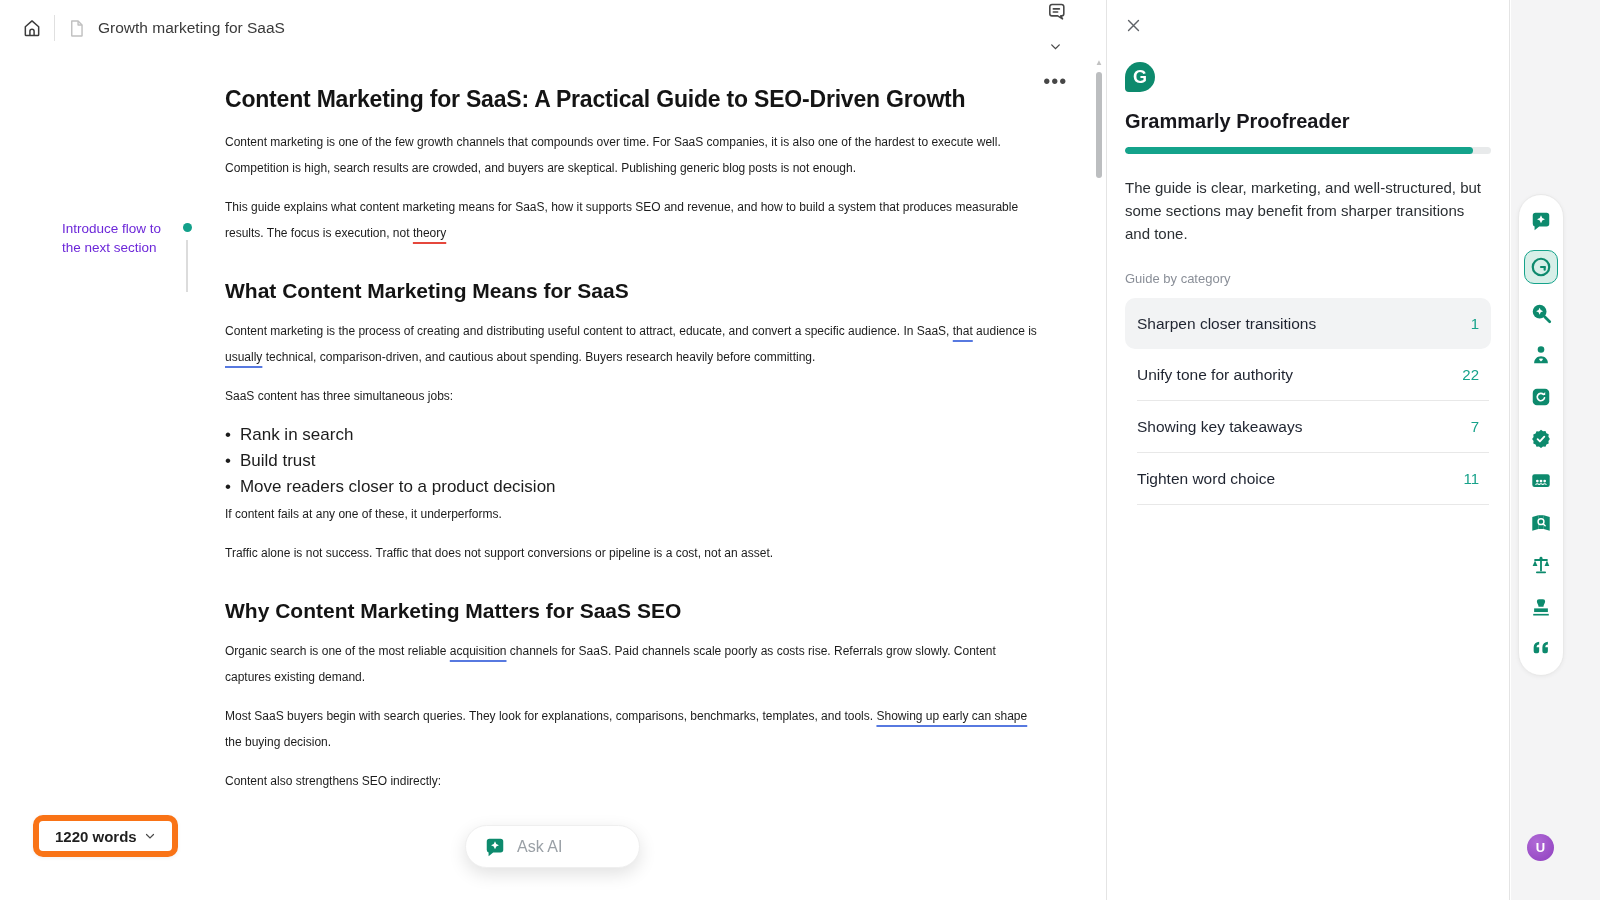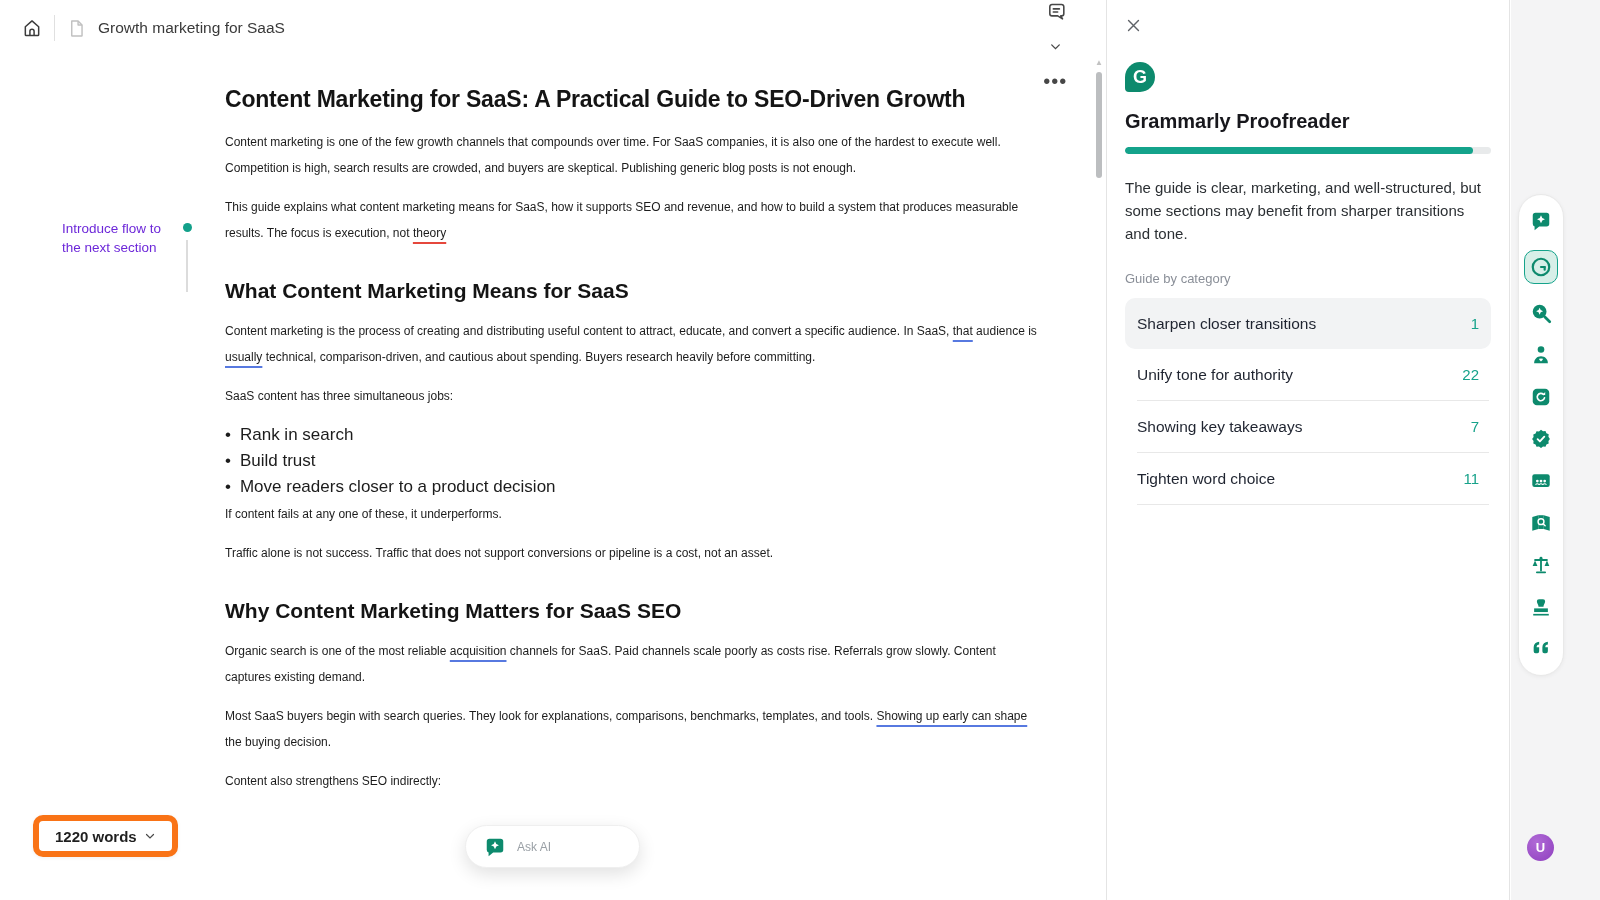--- a/index.html
+++ b/index.html
@@ -49,21 +49,21 @@
     background:#fff; border:6px solid #f97316; border-radius:10px;
     box-shadow:0 1px 4px rgba(0,0,0,.06); display:flex; align-items:center; gap:7px;
     font-size:15px; color:#1f1f1f; cursor:pointer; }
   .wc-count { font-weight:700; }
   .chev { color:#4a4a4a; display:flex; }
 
   .askai-pill { position:absolute; left:465px; top:825px; width:175px; height:43px;
     background:#fff; border:1px solid #efefef; border-radius:22px;
     box-shadow:0 6px 18px rgba(0,0,0,.12); display:flex; align-items:center; gap:11px;
     padding:0 18px; cursor:text; }
-  .askai-label { font-size:12px; color:#9aa0a6; }
+  .askai-label { font-size:16px; color:#9aa0a6; }
 
   .bottom-fade { position:absolute; left:0; bottom:0; width:1106px; height:18px;
     background:linear-gradient(rgba(255,255,255,0), rgba(255,255,255,.9)); pointer-events:none; }
 
   
   .panel { position:absolute; left:1107px; top:0; width:403px; height:900px; background:#fff;
     border-right:1px solid #e4e4e4; padding:0 18px; }
   .panel-close { margin-top:17px; color:#5f6368; cursor:pointer; width:18px; }
   .g-logo { margin-top:28px; width:30px; height:30px; background:#0d8a6d;
     border-radius:15px 15px 15px 4px; display:flex; align-items:center; justify-content:center;

